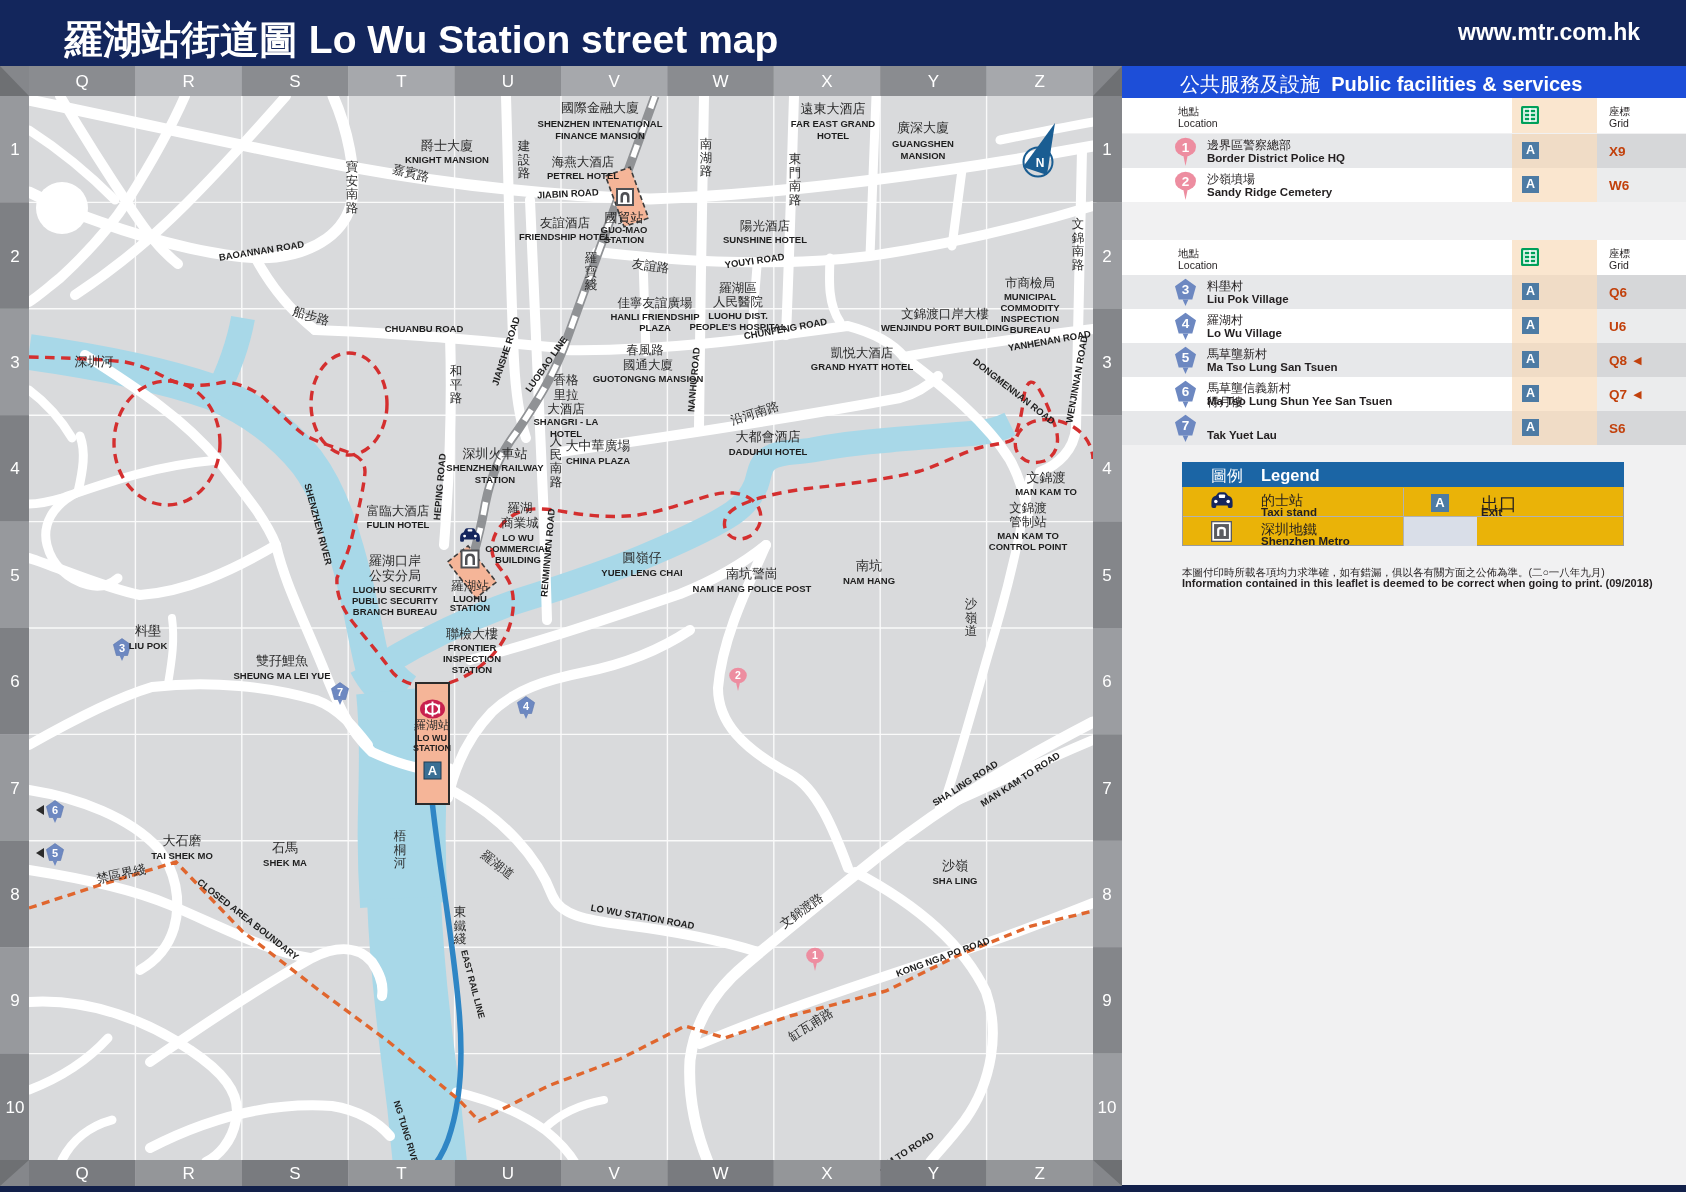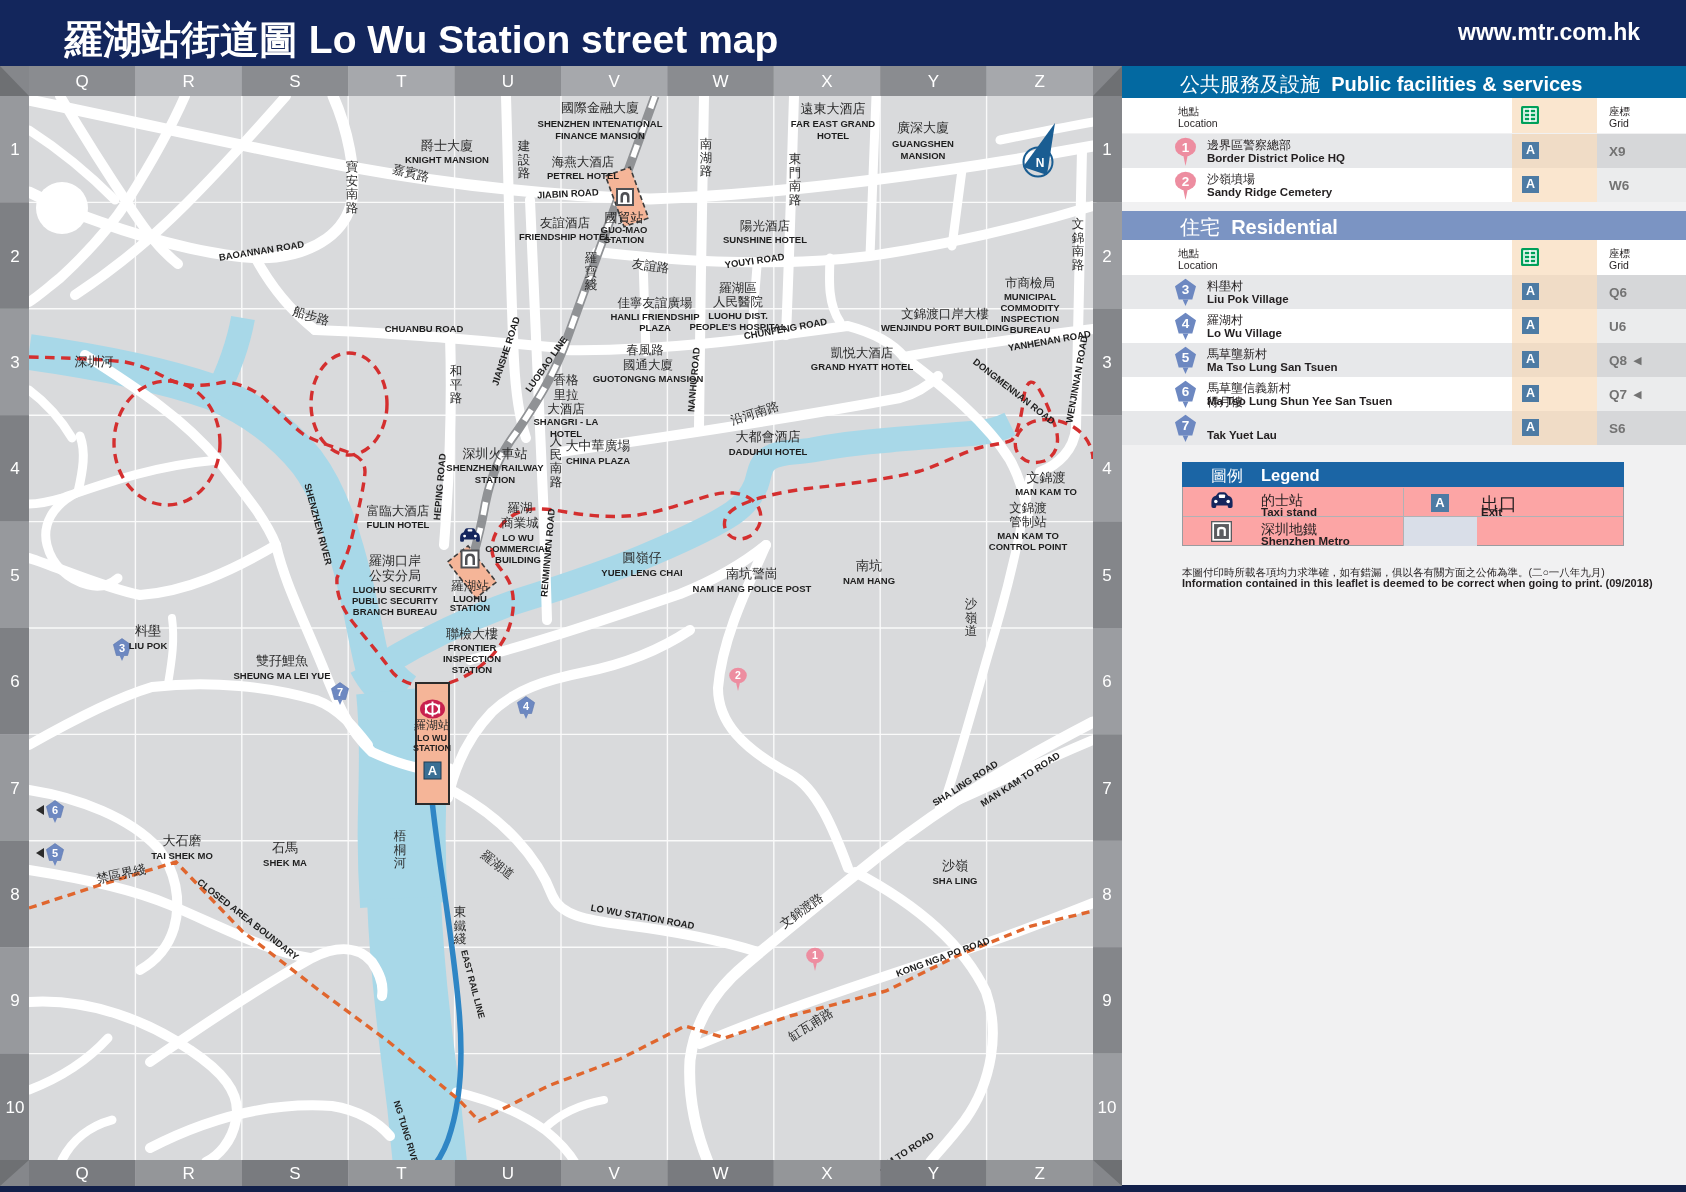--- a/index.html
+++ b/index.html
@@ -9,37 +9,34 @@
 #hdr .t1{position:absolute;left:64px;top:13px;color:#fff;font-size:39px;font-weight:700;}
 #hdr .t2{position:absolute;right:46px;top:19px;color:#fff;font-size:23px;font-weight:700;}
 #foot{left:0;top:1185px;width:1686px;height:7px;background:#12204a;}
 #side{left:1122px;top:66px;width:564px;height:1119px;background:#f1f1f2;font-size:0;}
 #side div{box-sizing:border-box;}
 .cn,.en,.loc,.grd,.gtx,.bandtxt{white-space:nowrap;}
 .loc{position:absolute;left:56px;color:#231f20;font-size:10.5px;line-height:12px;}
 .grd{position:absolute;left:487px;color:#231f20;font-size:10.5px;line-height:12px;}
 .cn{position:absolute;left:85px;color:#231f20;font-size:12px;}
 .en{position:absolute;left:85px;color:#231f20;font-size:11.5px;font-weight:700;}
-.gtx{position:absolute;left:487px;color:#737373;font-size:13.5px;font-weight:700;}
+.gtx{position:absolute;left:487px;color:#c2410c;font-size:13.5px;font-weight:700;}
 svg text{font-family:"Liberation Sans",sans-serif;}
 text.c{fill:#2b2b2b;}
 text.e{fill:#1e1e1e;font-weight:700;}
 </style></head>
 <body>
 <div class="abs" id="hdr">
     <div class="t1">羅湖站街道圖 Lo Wu Station street map</div>
     <div class="t2">www.mtr.com.hk</div>
   </div>
 <div class="abs" id="foot"></div>
 <div class="abs" id="side">
-<div class="abs" style="left:0;top:0;width:564px;height:32px;background:#0369a1;color:#fff;font-size:20px;">
+<div class="abs" style="left:0;top:0;width:564px;height:32px;background:#1d4ed8;color:#fff;font-size:20px;">
       <span style="position:absolute;left:58px;top:5px;">公共服務及設施&nbsp;&nbsp;<b>Public facilities &amp; services</b></span>
-    </div>
-<div class="abs" style="left:0;top:145px;width:564px;height:29px;background:#7b94c3;color:#fff;font-size:20px;">
-      <span style="position:absolute;left:58px;top:3px;">住宅&nbsp;&nbsp;<b>Residential</b></span>
     </div>
 <div class="abs" style="left:0;top:32px;width:564px;height:35px;background:#ffffff;"></div>
     <div class="abs" style="left:390px;top:32px;width:85px;height:35px;background:#fae6cf;"></div>
     <div class="loc" style="top:39px;">地點<br>Location</div>
     <div class="grd" style="top:39px;">座標<br>Grid</div>
     <svg class="abs" style="left:399px;top:40px" width="18" height="18" viewBox="0 0 18 18">
       <rect width="18" height="18" rx="1.5" fill="#00a05a"></rect>
       <rect x="3" y="3" width="12" height="12" fill="none" stroke="#fff" stroke-width="1.6"></rect>
       <path d="M9 2v14M4 7h10M4 11h10" stroke="#fff" stroke-width="1.6" fill="none"></path>
     </svg>
@@ -129,21 +126,21 @@
 <div class="abs" style="left:475px;top:345px;width:89px;height:34px;background:#d6d7d9;"></div>
 <svg class="abs" style="left:52px;top:348px" width="23" height="29" viewBox="0 0 23 29">
       <path d="M11.5 0.8 L22 8.2 L18.3 21.5 L4.7 21.5 L1 8.2 Z" fill="#6d88c1"></path>
       <path d="M8.6 21.5 L11.5 28 L14.4 21.5 Z" fill="#6d88c1"></path>
       <text x="11.5" y="16.3" font-size="13.5" font-weight="700" fill="#fff" text-anchor="middle" font-family="Liberation Sans">7</text>
     </svg>
 <div class="cn" style="top:328px;">得月樓</div>
 <div class="en" style="top:363px;">Tak Yuet Lau</div>
 <div class="abs" style="left:400px;top:353px;width:17px;height:17px;background:#4d7ba4;color:#fff;font-size:12.5px;font-weight:700;text-align:center;line-height:17px;">A</div>
 <div class="gtx" style="top:355px;">S6</div>
-<div class="abs" style="left:60px;top:396px;width:442px;height:84px;background:#fca5a5;border:1px solid #9a9ca0;">
+<div class="abs" style="left:60px;top:396px;width:442px;height:84px;background:#eab308;border:1px solid #9a9ca0;">
 <div class="abs" style="left:-1px;top:-1px;width:442px;height:25px;background:#1b65a5;color:#fff;border:1px solid #1b65a5;">
 <span style="position:absolute;left:28px;top:3px;font-size:16px;">圖例</span>
         <span style="position:absolute;left:78px;top:3px;font-size:16.5px;font-weight:700;">Legend</span>
       </div>
 <div class="abs" style="left:220px;top:53px;width:74px;height:30px;background:#d9dee8;"></div>
 <div class="abs" style="left:220px;top:25px;width:0;height:58px;border-left:1px solid #b0b2b5;"></div>
 <div class="abs" style="left:0px;top:53px;width:440px;height:0;border-top:1px solid #b0b2b5;"></div>
 <svg class="abs" style="left:24px;top:28px;" width="30" height="20" viewBox="0 0 34 22">
  <path d="M5 12 Q5 6 10 5 L12 2.5 Q13 1 15 1 L19 1 Q21 1 22 2.5 L24 5 Q29 6 29 12 L29 17 Q29 19 27 19 L25 19 Q23.5 19 23.5 17 L23.5 16 L10.5 16 L10.5 17 Q10.5 19 9 19 L7 19 Q5 19 5 17 Z" fill="#15265d"></path>
  <rect x="13.5" y="3.5" width="7" height="4" rx="1" fill="#fff"></rect>

